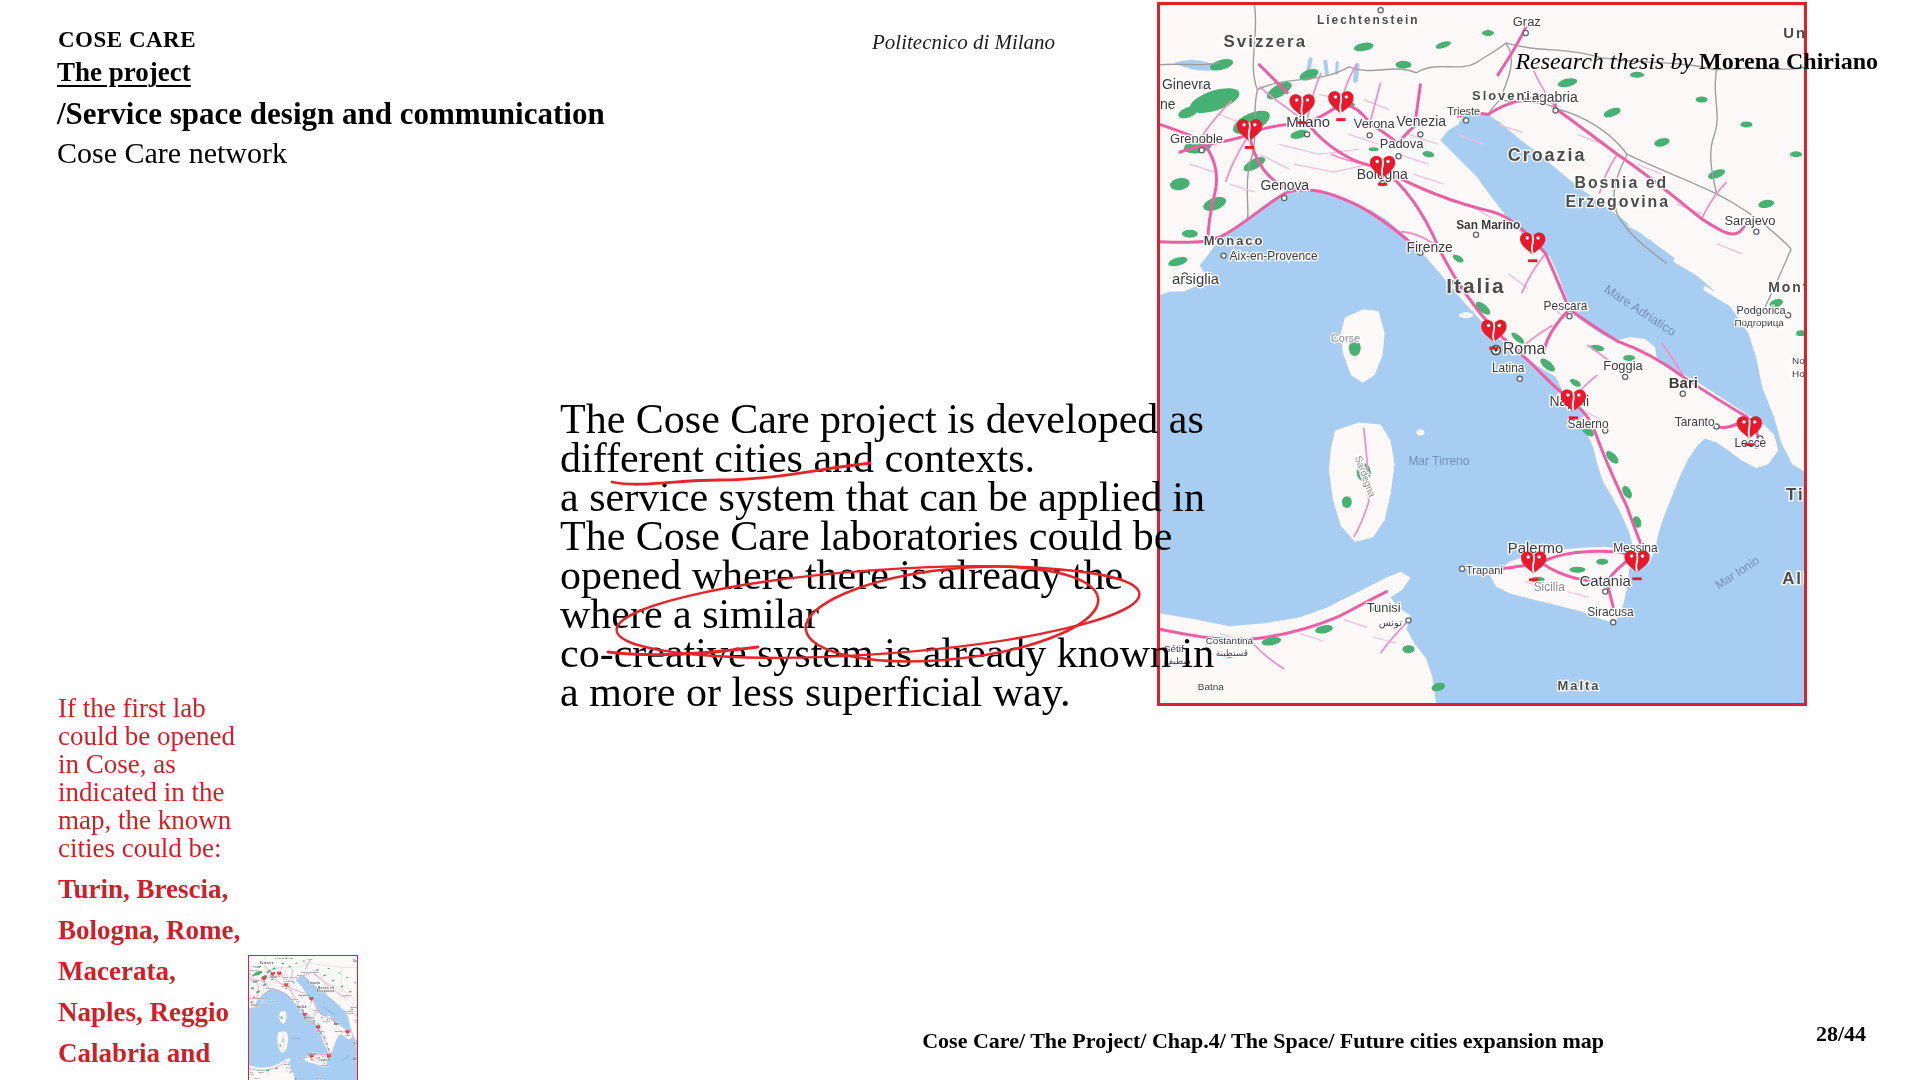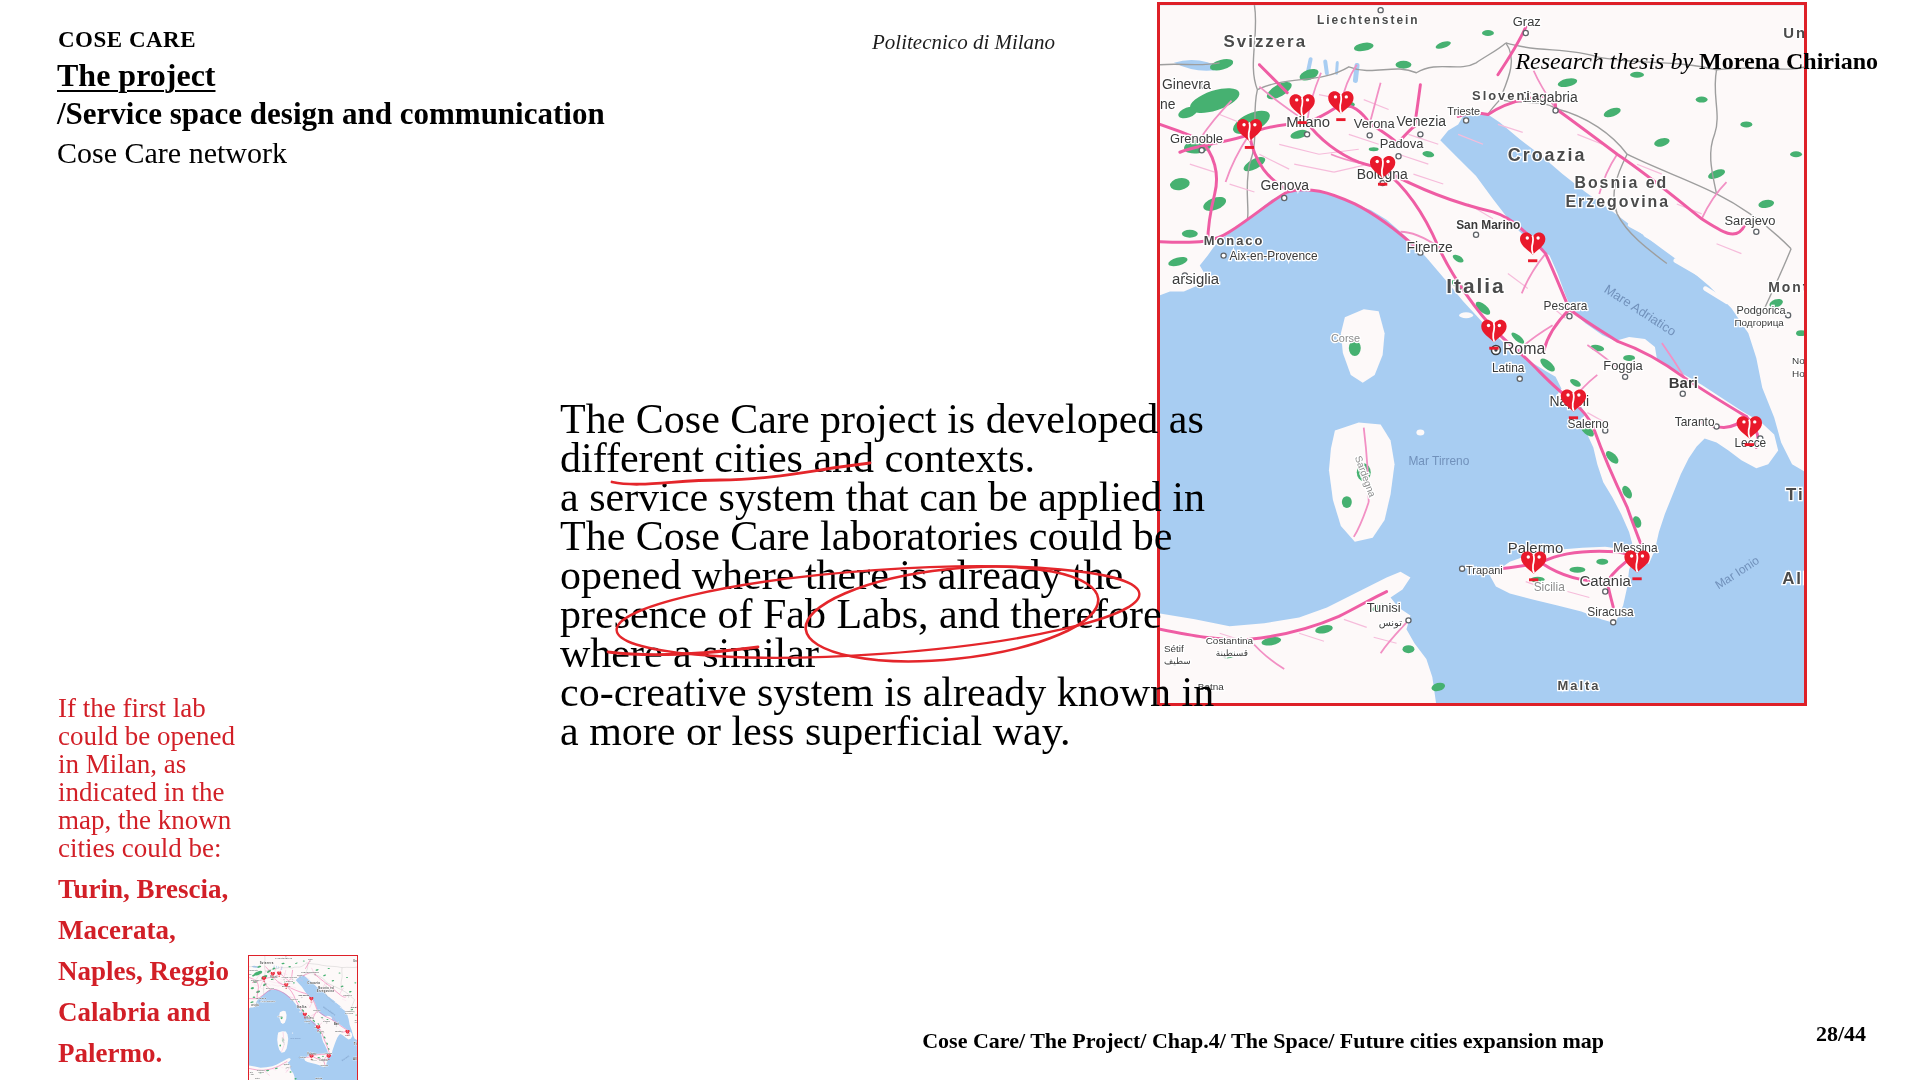--- a/index.html
+++ b/index.html
@@ -2,21 +2,21 @@
 <html><head>
 <meta charset="utf-8">
 <style>
   html,body{margin:0;padding:0;background:#ffffff;}
   #page{position:relative;width:1920px;height:1080px;background:#ffffff;overflow:hidden;
         font-family:"Liberation Serif",serif;color:#000;}
   .abs{position:absolute;}
 
   
   #eyebrow{left:58px;top:27px;font-size:23px;font-weight:bold;letter-spacing:.5px;}
-  #title{left:57px;top:57px;font-size:32px;font-weight:bold;text-decoration:underline;
+  #title{left:57px;top:57px;font-size:27px;font-weight:bold;text-decoration:underline;
          text-decoration-thickness:2px;text-underline-offset:4px;}
   #subtitle{left:57px;top:96px;font-size:31px;font-weight:bold;}
   #subtitle2{left:57px;top:136px;font-size:30px;font-weight:normal;}
   #institution{left:872px;top:30px;font-size:21px;font-style:italic;color:#1c1c1c;}
   #thesis{right:42px;top:48px;font-size:24px;z-index:30;white-space:nowrap;margin-left:48px;}
   #thesis .it{font-style:italic;}
   #thesis .bd{font-weight:bold;}
 
   
   #bigmap{left:1157px;top:2px;width:650px;height:704px;border:3px solid #de2028;
@@ -383,41 +383,41 @@
     </div>
 
   <div class="abs" id="thesis"><span class="it">Research thesis by </span><span class="bd">Morena Chiriano</span></div>
 
   <div class="abs" id="bodytext">
       <div>The Cose Care project is developed as</div>
       <div>different cities and contexts.</div>
       <div>a service system that can be applied in</div>
       <div>The Cose Care laboratories could be</div>
       <div>opened where there is already the</div>
-      <div>presence of Fab Labs, and therefore</div>
       <div>where a similar</div>
       <div>co-creative system is already known in</div>
       <div>a more or less superficial way.</div>
     </div>
 
   <svg class="abs" id="annot" viewBox="0 0 660 270" width="660" height="270">
     <path d="M32,52 C60,58 95,50 140,50 C185,50 225,42 260,37 L290,33" fill="none" stroke="#e4262b" stroke-width="2.8" stroke-linecap="round"></path>
     <ellipse cx="298" cy="182" rx="262" ry="42" fill="none" stroke="#e4262b" stroke-width="2.4" transform="rotate(-4 298 182)"></ellipse>
     <ellipse cx="372" cy="184" rx="147" ry="45" fill="none" stroke="#e4262b" stroke-width="2.6" transform="rotate(-6 372 184)"></ellipse>
     <path d="M28,222 C70,227 125,224 178,217" fill="none" stroke="#e4262b" stroke-width="2.8" stroke-linecap="round"></path>
   </svg>
 
   <div class="abs" id="sidenote">
       <div>If the first lab</div>
       <div>could be opened</div>
-      <div>in Milan, as</div>
+      <div>in Cose, as</div>
       <div>indicated in the</div>
       <div>map, the known</div>
       <div>cities could be:</div>
       <div class="bold">Turin, Brescia,</div>
+      <div class="bold">Bologna, Rome,</div>
       <div class="bold">Macerata,</div>
       <div class="bold">Naples, Reggio</div>
       <div class="bold">Calabria and</div>
       <div class="bold">Palermo.</div>
     </div>
 
   <div class="abs" id="minimap"><svg viewBox="0 0 650 704" width="108" height="126" preserveAspectRatio="none">
         <rect x="0" y="0" width="650" height="704" fill="#a8cdf2"></rect>
         <path d="M0,0 H650 V470 L636,462 625,440 618,415 606,385 600,355 592,330 575,305 552,282 528,262 505,245 478,225 452,205 428,188 405,170 382,150 362,135 342,118 330,110 318,106 306,110 300,120 290,126 282,136 298,152 318,172 335,195 348,212 362,228 378,242 392,252 400,270 408,292 415,308 428,320 445,332 458,338 472,334 488,336 498,344 500,356 512,364 528,372 545,382 565,395 585,408 605,420 618,432 622,448 612,462 600,466 585,458 572,448 560,440 548,436 540,444 532,456 524,472 516,492 508,512 502,530 498,548 492,562 482,558 476,545 472,530 464,512 455,495 446,480 440,462 436,445 430,432 420,420 428,412 424,404 412,400 404,402 398,394 404,386 398,374 388,368 375,360 362,352 352,348 344,338 330,325 318,312 305,298 292,282 280,268 268,254 255,240 242,228 228,216 212,206 196,200 178,192 160,186 142,186 128,188 112,196 95,210 80,222 66,232 55,242 48,252 40,262 46,272 38,282 24,288 10,288 0,292 Z" fill="#fdf9f9"></path>
         <path d="M176,428 L200,420 222,422 232,438 236,462 232,492 226,518 214,536 196,540 182,524 174,498 170,468 172,446 Z" fill="#fdf9f9"></path>

